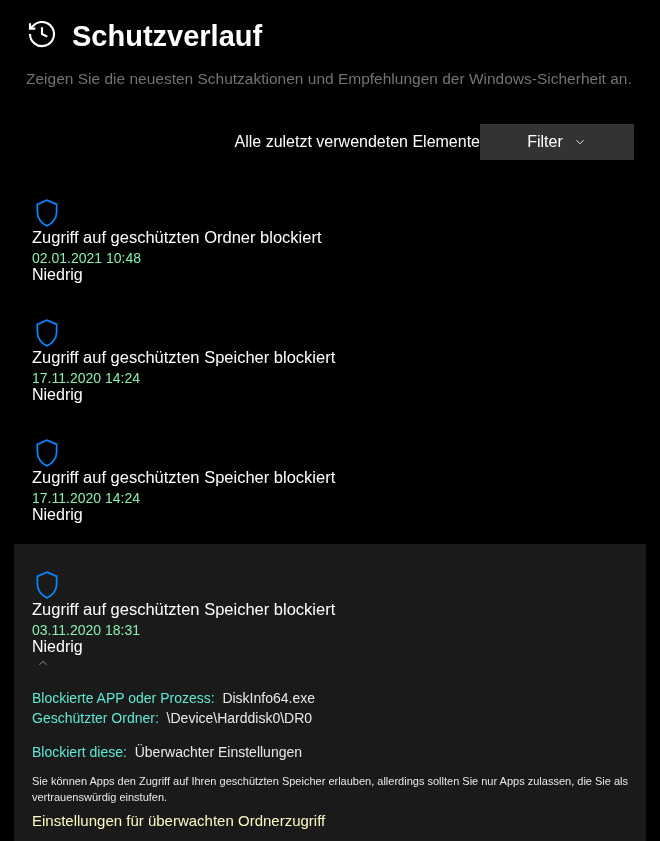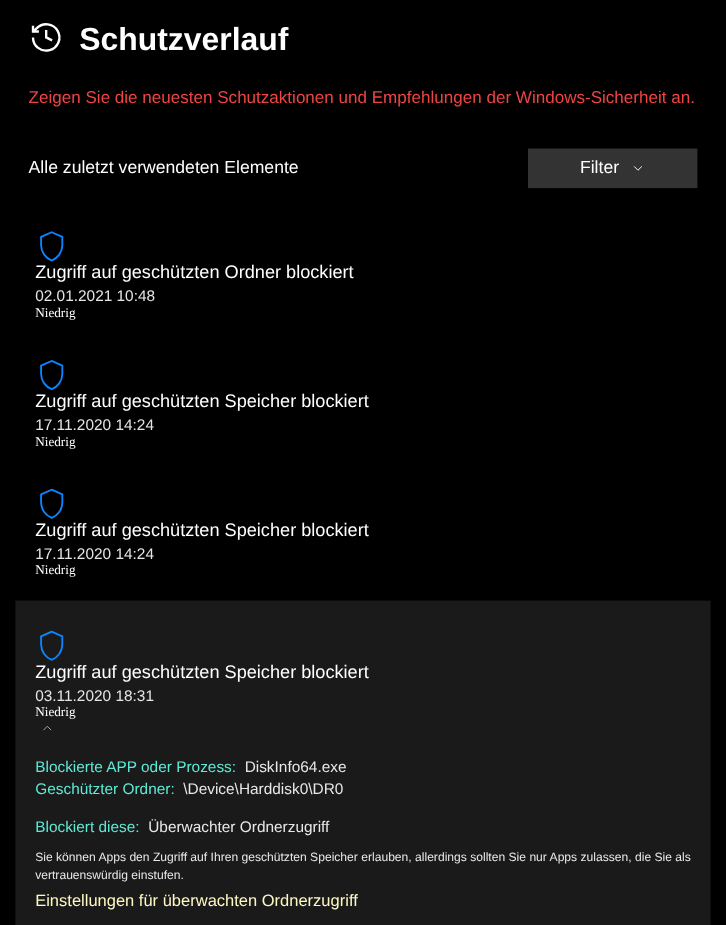--- a/index.html
+++ b/index.html
@@ -13,42 +13,42 @@
     overflow: hidden;
   }
   .page {
     box-sizing: border-box;
     padding: 18px 26px 0 26px;
   }
   .header-row {
     display: flex;
     align-items: center;
     gap: 14px;
-    margin-bottom: 24px;
+    margin-bottom: 14px;
   }
   .history-icon-svg {
     width: 32px;
     height: 32px;
     stroke: #fff;
     fill: none;
   }
   .page-title {
     font-size: 29px;
     font-weight: 600;
   }
   .page-subtitle {
     font-size: 15.5px;
     line-height: 1.45;
-    color: #ef4444;
+    color: #737373;
     margin-bottom: 34px;
   }
   .toolbar {
     display: flex;
     align-items: center;
-    justify-content: space-between;
+    justify-content: flex-end;
     margin-bottom: 24px;
   }
   .recent-label {
     font-size: 16px;
   }
   .filter-btn {
     background: #333333;
     border: none;
     color: #fff;
     font-size: 16px;
@@ -91,27 +91,26 @@
   .item-text {
     flex: 1 1 auto;
     min-width: 0;
   }
   .item-title {
     font-size: 16.5px;
     margin-bottom: 3px;
   }
   .item-time {
     font-size: 14px;
-    color: #e5e5e5;
+    color: #86efac;
   }
   .sev {
-    font-size: 12px;
+    font-size: 16px;
     flex: 0 0 auto;
     padding-right: 6px;
-    font-family: Liberation Serif, serif;
   }
   .chev-wrap {
     width: 22px;
     flex: 0 0 auto;
     display:flex;
     align-items:center;
     justify-content:center;
   }
 
   .expanded-block {
@@ -253,21 +252,21 @@
       <div class="details">
 
         <div class="kv">
           <span class="k">Blockierte APP oder Prozess:</span>&nbsp;&nbsp;<span>DiskInfo64.exe</span>
         </div>
         <div class="kv">
           <span class="k">Geschützter Ordner:</span>&nbsp;&nbsp;<span>\Device\Harddisk0\DR0</span>
         </div>
         <div class="spacer"></div>
         <div class="kv">
-          <span class="k">Blockiert diese:</span>&nbsp;&nbsp;<span>Überwachter Ordnerzugriff</span>
+          <span class="k">Blockiert diese:</span>&nbsp;&nbsp;<span>Überwachter Einstellungen</span>
         </div>
 
         <div class="desc">Sie können Apps den Zugriff auf Ihren geschützten Speicher erlauben, allerdings sollten Sie nur Apps zulassen, die Sie als vertrauenswürdig einstufen.</div>
 
         <div class="link">Einstellungen für überwachten Ordnerzugriff</div>
       </div>
     </div>
 
   </div>
 </div>

